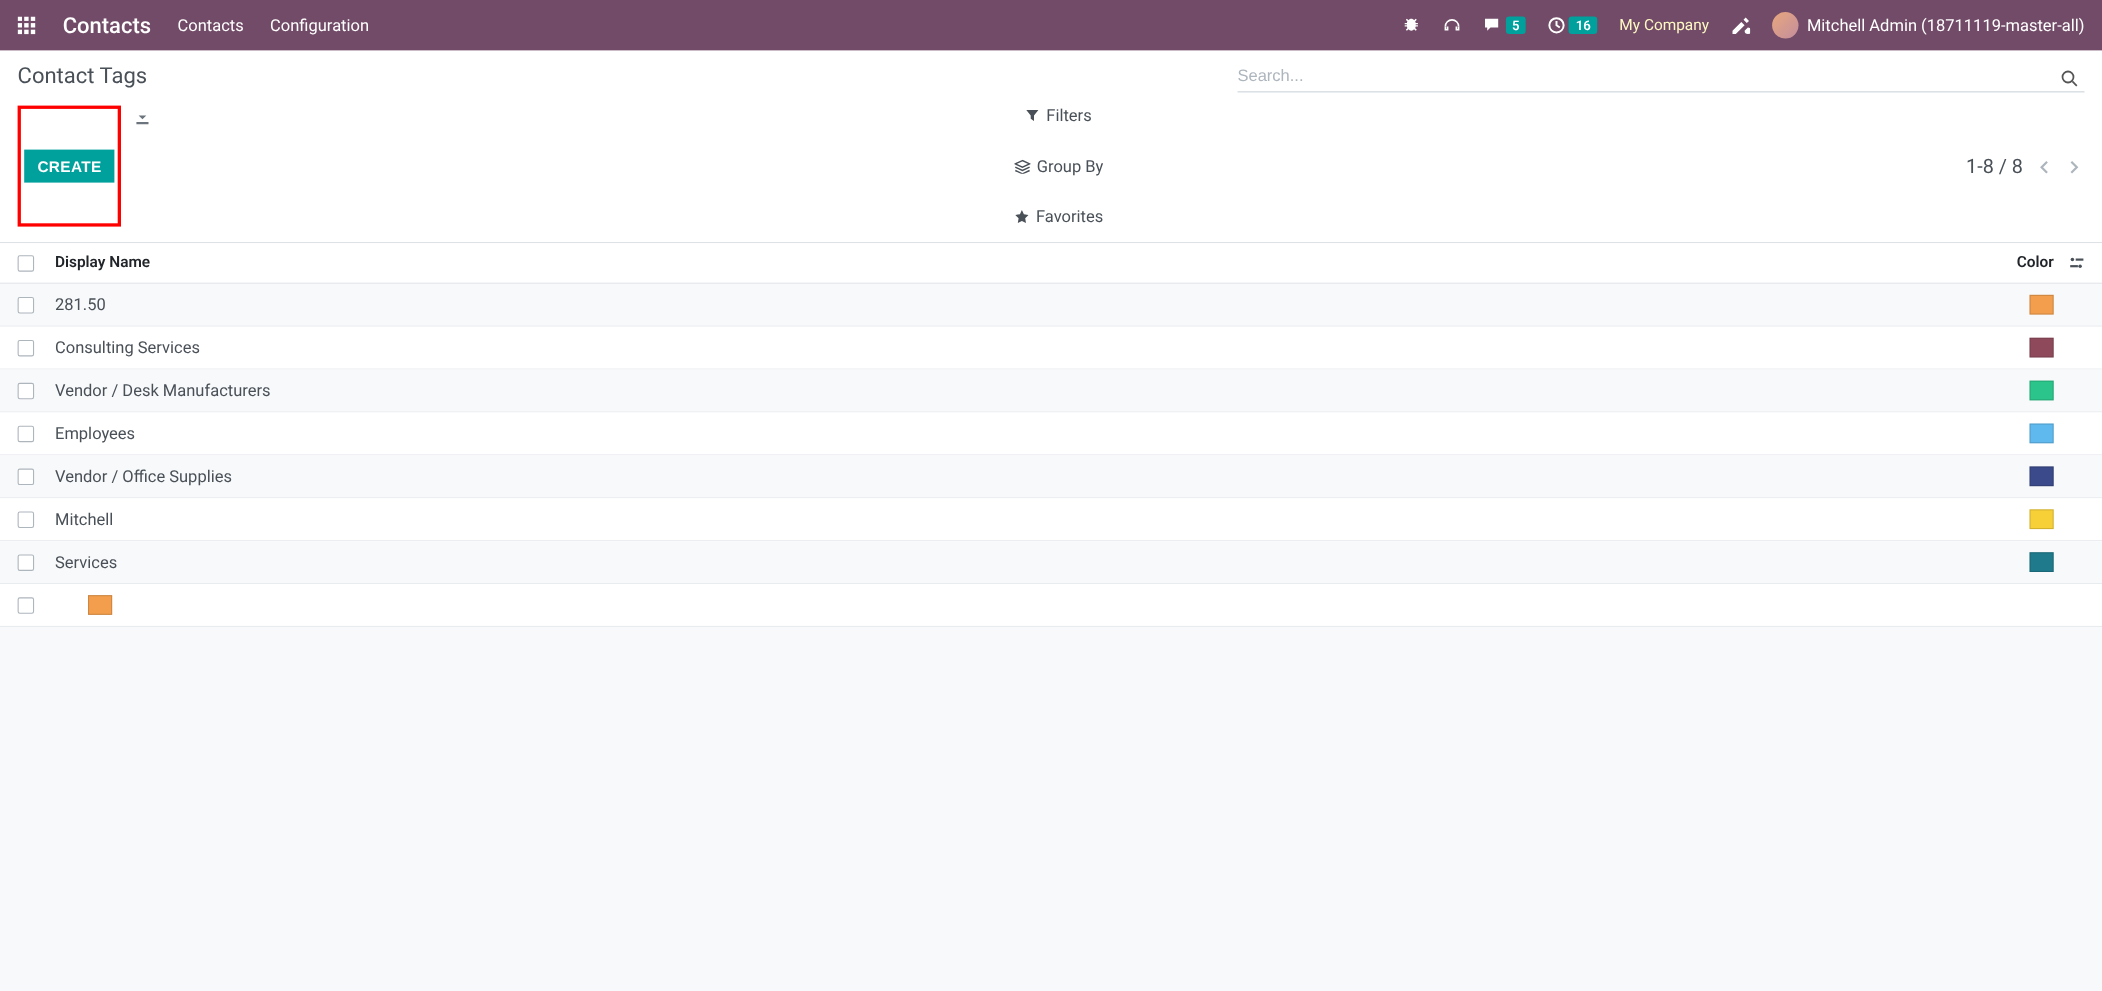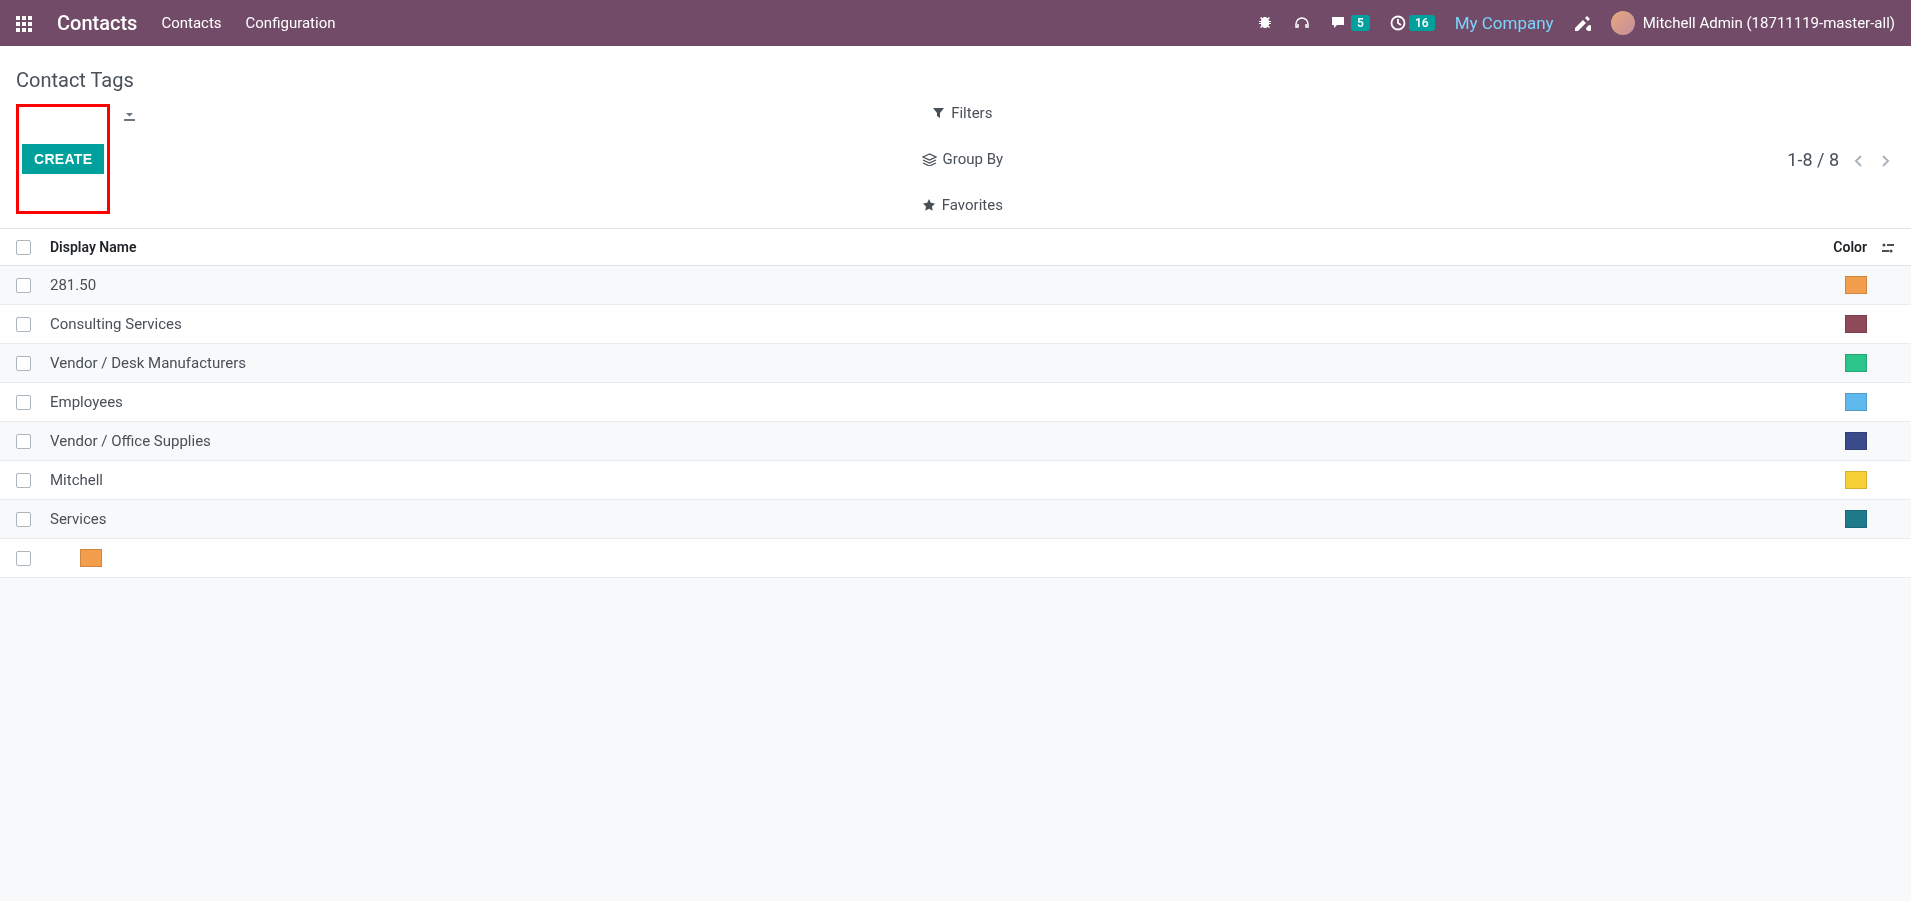--- a/index.html
+++ b/index.html
@@ -7,29 +7,29 @@
   
   
   .navbar { background: #714B67; height: 46px; display: flex; align-items: center; padding: 0 16px; justify-content: space-between; gap: 24px; }
   .navbar-left { display: flex; align-items: center; gap: 24px; }
   .navbar-right { display: flex; align-items: center; gap: 20px; }
   .apps-icon { color: #fff; font-size: 18px; cursor: pointer; }
   .app-name { color: #fff; font-size: 20px; font-weight: 500; }
   .nav-link { color: #fff; font-size: 15px; cursor: pointer; }
   .navbar-icon { color: #fff; font-size: 15px; cursor: pointer; display: flex; align-items: center; gap: 3px; }
   .badge { background: #00A09D; color: #fff; font-size: 12px; font-weight: 600; padding: 1px 6px; border-radius: 3px; }
-  .company-name { color: #7dd3fc; font-size: 17px; }
+  .company-name { color: #fef9c3; font-size: 14px; }
   .user-block { display: flex; align-items: center; gap: 8px; }
   .avatar { width: 24px; height: 24px; border-radius: 50%; background: linear-gradient(135deg, #e8a87c 0%, #c38d9e 100%); display:inline-block; }
   .user-name { color: #fff; font-size: 15px; }
 
   
   .control-bar { background: #fff; padding: 10px 16px 14px 16px; border-bottom: 1px solid #dee2e6; }
   .control-row1 { display: flex; justify-content: space-between; align-items: flex-start; margin-bottom: 12px; }
-  .page-title { font-size: 20px; color: #495057; margin-top: 12px; }
+  .page-title { font-size: 20px; color: #495057; }
   .search-wrap { flex: 1; max-width: 770px; margin-left: auto; border-bottom: 1px solid #ced4da; display: flex; align-items: center; padding: 4px 0; }
   .search-input { border: none; outline: none; font-size: 15px; flex: 1; background: transparent; color: #495057; }
   .search-input::placeholder { color: #adb5bd; }
   .search-icon { color: #6c757d; font-size: 16px; cursor: pointer; padding: 0 6px; }
   
   .control-row2 { display: flex; }
   .create-highlight { border: 3px solid #ff0000; padding: 3px; display: inline-flex; align-items: center; margin-right: 8px; }
   .btn-create { background: #00A09D; color: #fff; border: none; padding: 7px 12px; font-size: 14px; font-weight: 600; cursor: pointer; letter-spacing: 0.3px; }
   .btn-download { color: #6c757d; font-size: 15px; cursor: pointer; margin-left: 4px; }
   .filter-group { margin-left: auto; display: flex; align-items: center; gap: 28px; color: #495057; font-size: 15px; flex-direction: column; }
@@ -110,20 +110,29 @@
     <div class="user-block">
       <span class="avatar"></span>
       <span class="user-name">Mitchell Admin (18711119-master-all)</span>
     </div>
   </div>
 </div>
 
 <div class="control-bar">
   <div class="control-row1">
     <div class="page-title">Contact Tags</div>
+    <div class="search-wrap">
+      <input class="search-input" placeholder="Search..." style="">
+      <span class="search-icon">
+        <svg width="16" height="16" viewBox="0 0 16 16" fill="none" stroke="#555" stroke-width="1.6">
+            <circle cx="7" cy="7" r="5"></circle>
+            <path d="M11 11l4 4"></path>
+          </svg>
+      </span>
+    </div>
   </div>
   <div class="control-row2">
     <span class="create-highlight">
       <button class="btn-create">CREATE</button>
     </span>
     <span class="btn-download">
       <svg width="15" height="15" viewBox="0 0 15 15" fill="#6c757d">
           <path d="M7.5 1v8M4 6l3.5 3.5L11 6M2 12h11v2H2z"></path>
         </svg>
     </span>

